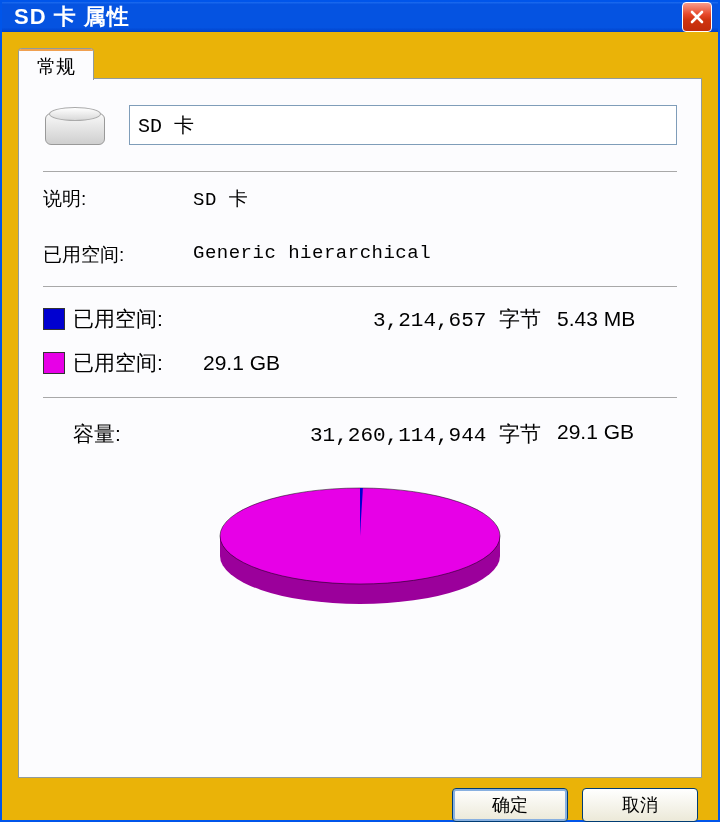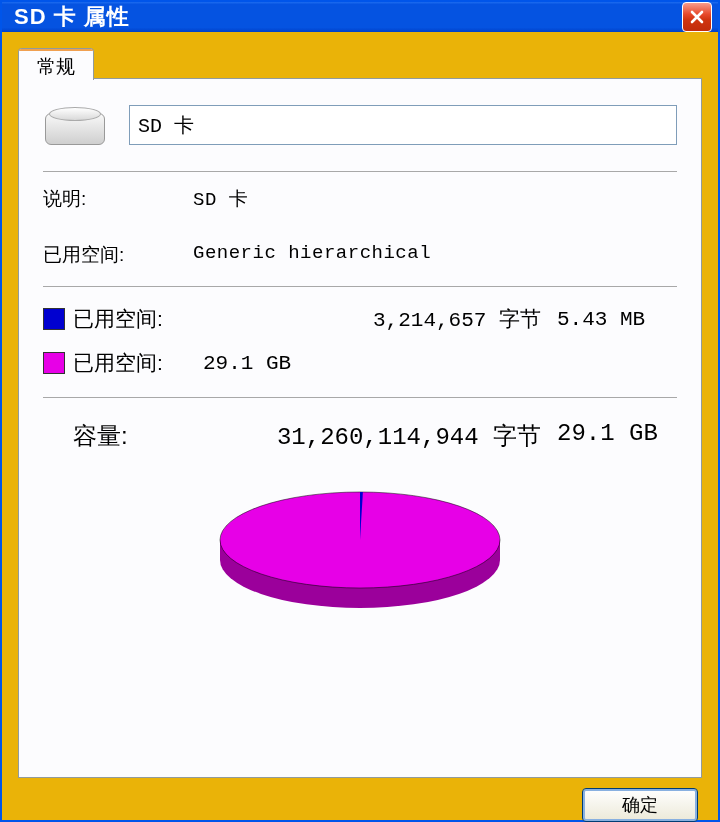--- a/index.html
+++ b/index.html
@@ -136,25 +136,25 @@
     font-size: 21px;
     padding: 6px 0 14px 0;
   }
   .swatch {
     width: 22px; height: 22px;
     border: 1px solid #333;
   }
   .swatch.used { background: #0000D0; }
   .swatch.free { background: #E700E7; }
   .bytes { text-align: right; font-family: "Courier New", monospace; padding-right: 16px; white-space: nowrap;}
-  .human { font-family: Liberation Mono, monospace; white-space: nowrap; }
+  .human { font-family: Liberation Sans, sans-serif; white-space: nowrap; }
   .capacity-row {
     display: grid;
     grid-template-columns: 30px 130px 1fr 120px;
-    font-size: 24px;
+    font-size: 21px;
     padding: 10px 0 8px 0;
   }
   .pie-wrap {
     display: flex;
     justify-content: center;
     padding: 14px 0 0 0;
   }
   .btn-row {
     display: flex;
     justify-content: flex-end;
@@ -242,16 +242,17 @@
             <ellipse cx="160" cy="66" rx="140" ry="48" fill="#E700E7" stroke="#000" stroke-width="0.5"></ellipse>
             <path d="M160 66 L160 18 A140 48 0 0 1 162.9 18.03 Z" fill="#0000D0"></path>
           </svg>
         </div>
 
       </div>
     </div>
 
     <div class="btn-row">
       <button class="btn default">确定</button>
+      <button class="btn">取消</button>
     </div>
 
   </div>
 </div>
 
 </body></html>

